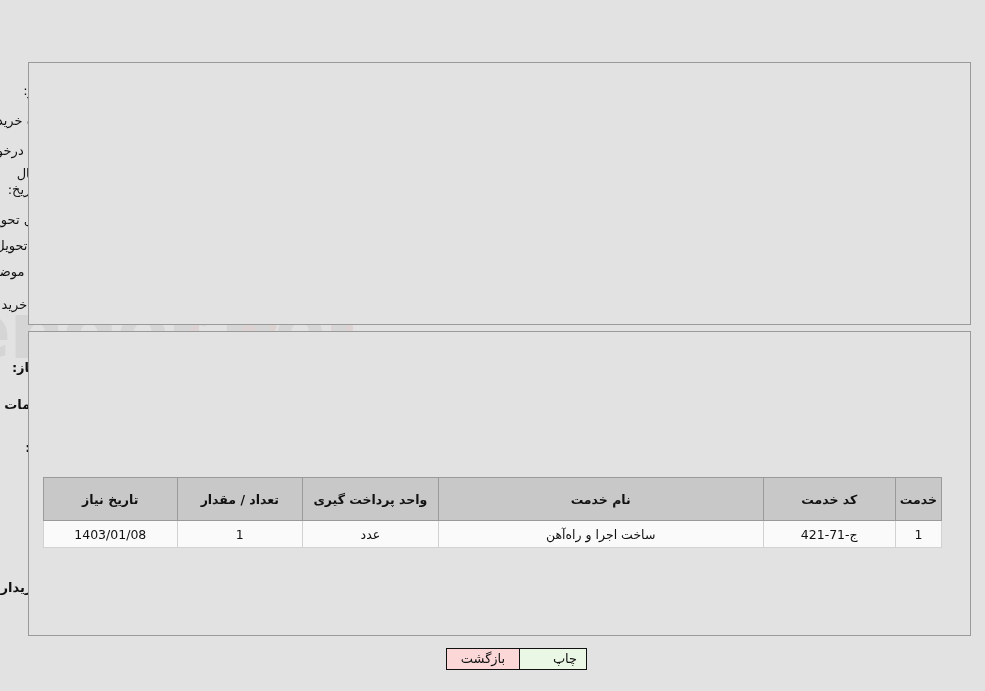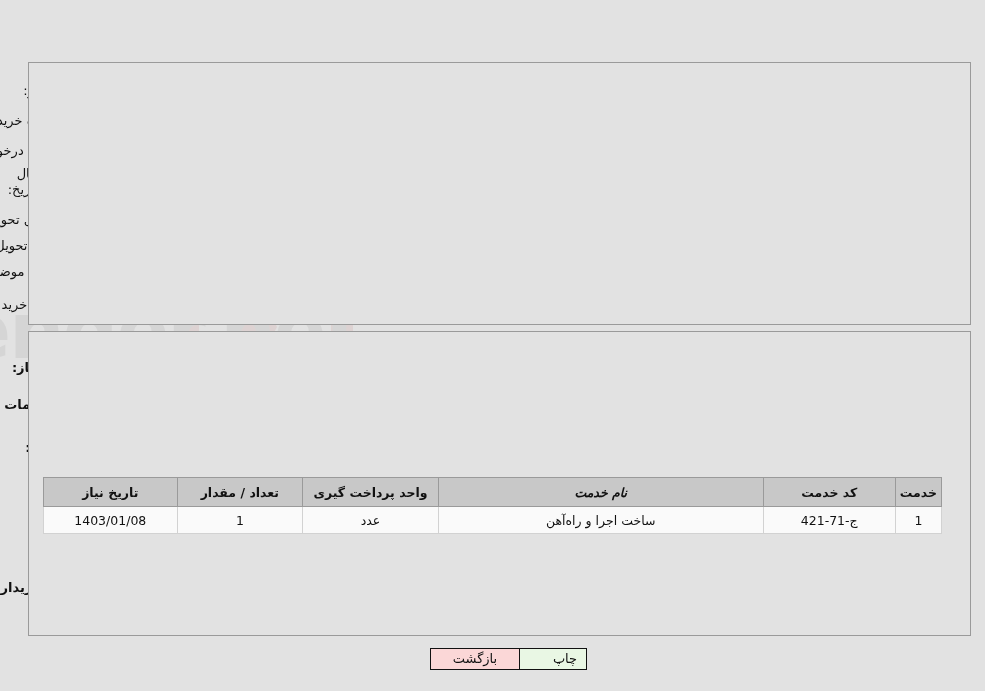--- a/index.html
+++ b/index.html
@@ -158,21 +158,21 @@
     border-collapse: collapse;
     font-size: 12.5px;
     z-index: 3;
   }
   .tbl th {
     background: #c8c8c8;
     border: 1px solid #9a9a9a;
     font-weight: bold;
     color: #111;
     height: 26px;
-    padding: 1px 4px;
+    padding: 8px 4px;
   }
   .tbl td {
     background: #fafafa;
     border: 1px solid #d2d2d2;
     color: #111;
     height: 26px;
     text-align: center;
     padding: 0 4px;
   }
 
@@ -266,21 +266,21 @@
   <div class="lbl-b" style="right:880px; top:440px;">گروه خدمت:</div>
   <div class="ta" style="left:172px; top:435px; width:684px; height:24px; padding-top:3px; line-height:16px;">
     <span>ساختمان</span>
   </div>
 
   <table class="tbl">
     <thead>
       <tr>
         <th style="width:34px;">خدمت</th>
         <th style="width:130px;">کد خدمت</th>
-        <th style="width:345px;font-style:italic;">نام خدمت</th>
+        <th style="width:345px;">نام خدمت</th>
         <th style="width:135px;">واحد پرداخت گیری</th>
         <th style="width:125px;margin-top:28px;">تعداد / مقدار</th>
         <th style="width:130px;">تاریخ نیاز</th>
       </tr>
     </thead>
     <tbody>
       <tr>
         <td>1</td>
         <td>ج-71-421</td>
         <td>ساخت اجرا و راه‌آهن</td>
@@ -291,15 +291,15 @@
     </tbody>
   </table>
 
   <div class="lbl-b" style="right:880px; top:580px;">توضیحات خریدار:</div>
   <div class="ta" style="left:72px; top:541px; width:784px; height:80px;">
     <span>نوع صلاحیت مهندسین مشاور دارای صلاحیت راهسازی میباشد -برکه پیشنهاد قیمت وصلاحیت بارگذاری گردد</span>
     <span class="grip">◢</span>
   </div>
 
   <div class="btn btn-print" style="left:519px; top:648px; width:68px;padding-left:24px;">چاپ</div>
-  <div class="btn btn-back" style="left:430px; top:648px; width:90px;">بازگشت</div>
+  <div class="btn btn-back" style="left:446px; top:648px; width:74px;">بازگشت</div>
 
 </div>
 
 </body></html>

